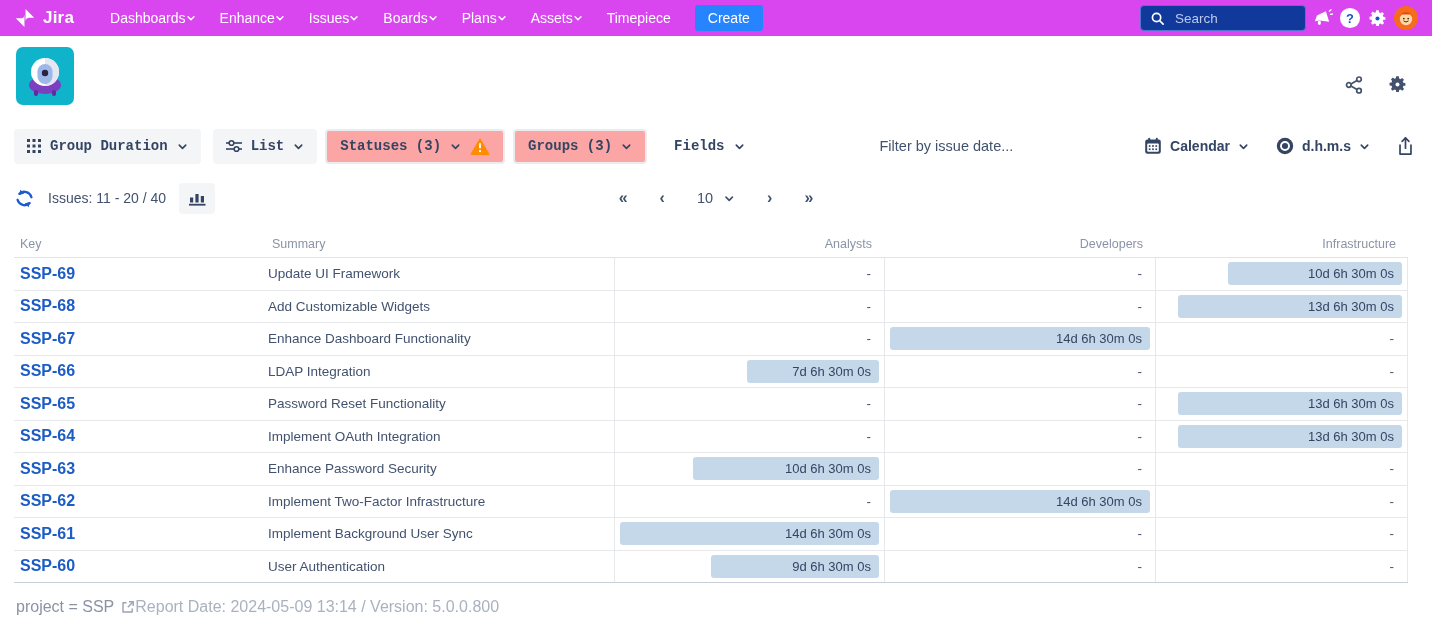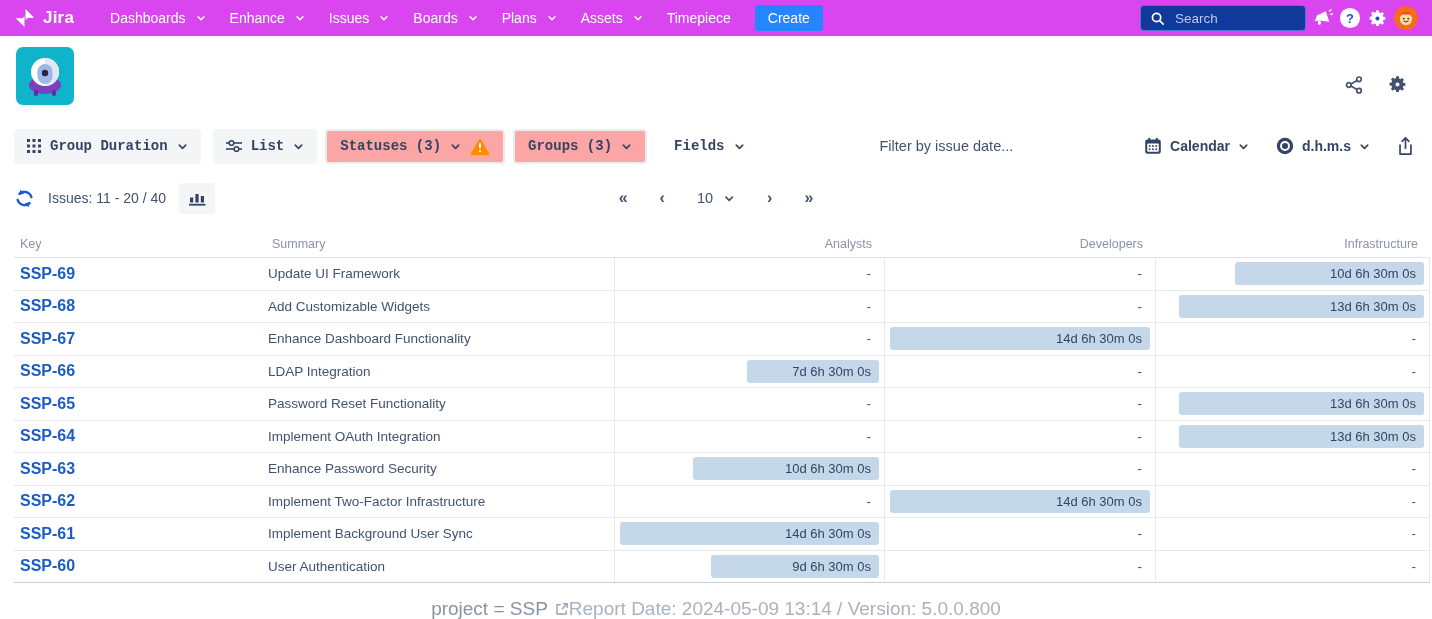--- a/index.html
+++ b/index.html
@@ -12,21 +12,21 @@
   svg { display:block; }
 
   
   .topnav {
     height:36px; background:#d946ef; display:flex; align-items:center;
     padding:0 14px; color:#fff;
   }
   .brand { display:flex; align-items:center; gap:7px; margin-right:36px; cursor:pointer; }
   .brand-name { font-size:17px; font-weight:600; letter-spacing:.2px; }
   .nav-items { display:flex; align-items:center; gap:24px; }
-  .nav-item { display:flex; align-items:center; gap:10px; font-size:14px; cursor:pointer; white-space:nowrap; }
+  .nav-item { display:flex; align-items:center; gap:0; font-size:14px; cursor:pointer; white-space:nowrap; }
   .create-btn {
     background:#2684ff; color:#fff; font-size:14px; font-weight:500;
     padding:5px 13px; border-radius:3px; margin-left:24px; border:none; cursor:pointer;
     font-family:inherit;
   }
   .nav-right { margin-left:auto; display:flex; align-items:center; gap:6px; }
   .search-box {
     display:flex; align-items:center; gap:8px; background:#10399b;
     border:1.5px solid #5276cf; border-radius:4px; height:26px; width:166px; padding:0 9px;
   }
@@ -73,41 +73,41 @@
   
   .issues-bar { position:relative; display:flex; align-items:center; gap:13px; padding:0 14px; height:40px; margin-top:12px; }
   .refresh-btn { cursor:pointer; display:flex; }
   .issues-count { font-size:14px; color:#42526e; }
   .chart-btn { background:#f4f5f7; border-radius:4px; width:36px; height:31px; display:flex; align-items:center; justify-content:center; cursor:pointer; }
   .pagination { position:absolute; left:50%; transform:translateX(-50%); display:flex; align-items:center; gap:32px; color:#42526e; }
   .pg-arrow { font-size:16px; font-weight:700; cursor:pointer; color:#42526e; }
   .page-size { display:flex; gap:11px; align-items:center; font-size:14.5px; cursor:pointer; }
 
   
-  .table { margin:12px 2px 0 14px; }
+  .table { margin:12px 24px 0 14px; }
   .grid { display:grid; grid-template-columns:252px 348px 270px 271px 1fr; }
   .thead { height:28px; align-items:center; color:#8a94a6; font-size:12.5px; border-bottom:1px solid #e0e3e8; }
   .th { padding:0 6px; white-space:nowrap; }
   .th.right { text-align:right; padding-right:12px; }
   .trow { height:32.5px; border-bottom:1px solid #e6e8ec; align-items:center; }
   .trow:last-child { border-bottom:1px solid #c9cfd8; }
   .cell { height:100%; display:flex; align-items:center; }
   .cell.key { padding-left:6px; }
   .cell.key a { color:#1c5cc5; font-size:16px; font-weight:700; text-decoration:none; cursor:pointer; }
   .cell.summary { font-size:13.5px; color:#42526e; padding-left:2px; }
   .cell.dur { border-left:1px solid #e6e8ec; justify-content:flex-end; padding:0 5px; }
   .cell.dur.last { border-right:1px solid #e6e8ec; }
   .dash { color:#42526e; font-size:13.5px; padding-right:8px; }
   .bar {
     height:23px; background:#c5d8ea; border-radius:3px; display:flex; align-items:center;
     justify-content:flex-end; padding-right:8px; color:#344563; font-size:13px; white-space:nowrap;
   }
 
   
-  .footer { display:flex; justify-content:center; align-items:center; padding:15px 16px 0 16px; font-size:19px; }
+  .footer { display:flex; justify-content:flex-start; align-items:center; padding:15px 16px 0 16px; font-size:16px; }
   .f-left { color:#8993a4; display:flex; gap:7px; align-items:center; cursor:pointer; }
   .f-right { color:#a9b2bf; }
 </style>
 </head>
 <body>
 
 <div class="topnav">
   <div class="brand">
     <span>
       <svg width="22" height="22" viewBox="0 0 24 24">

